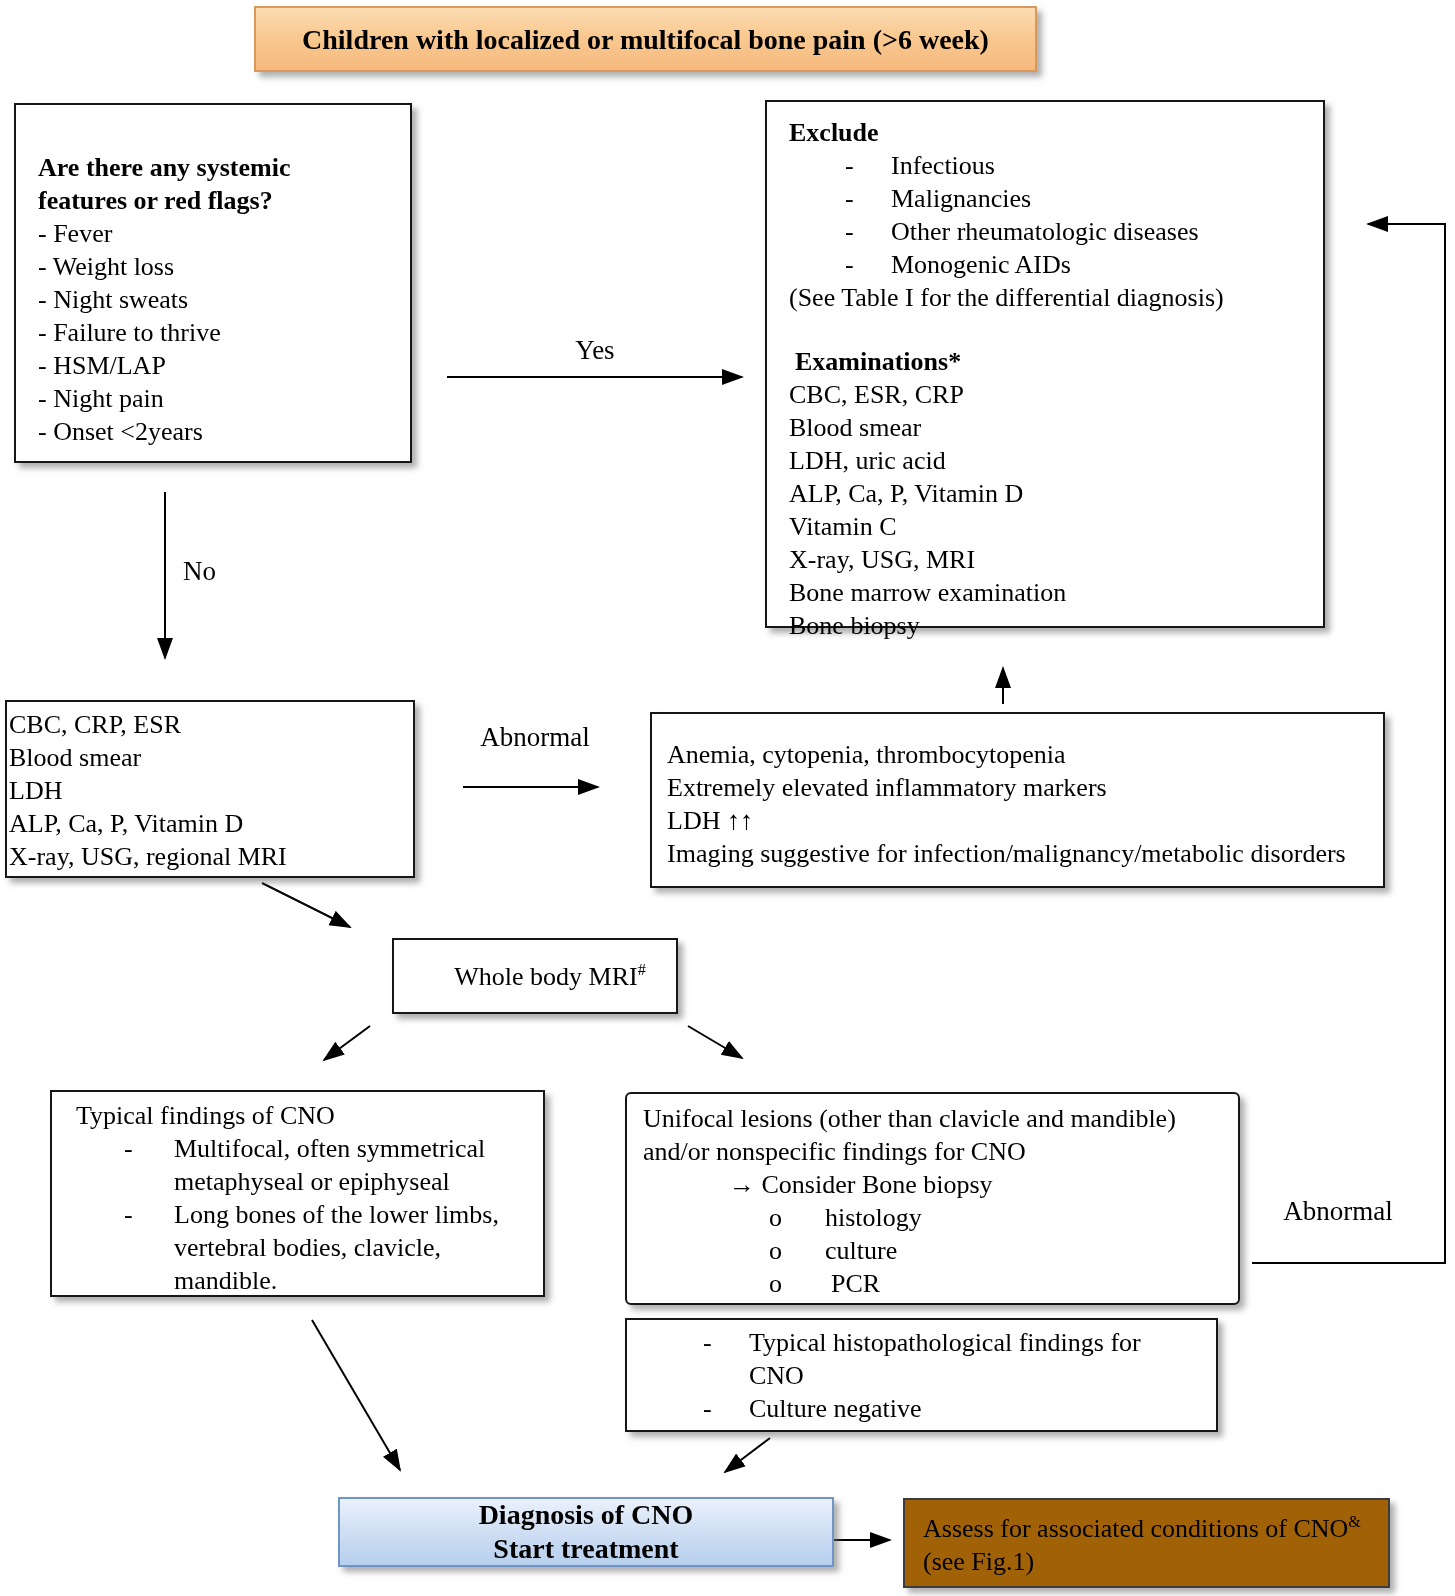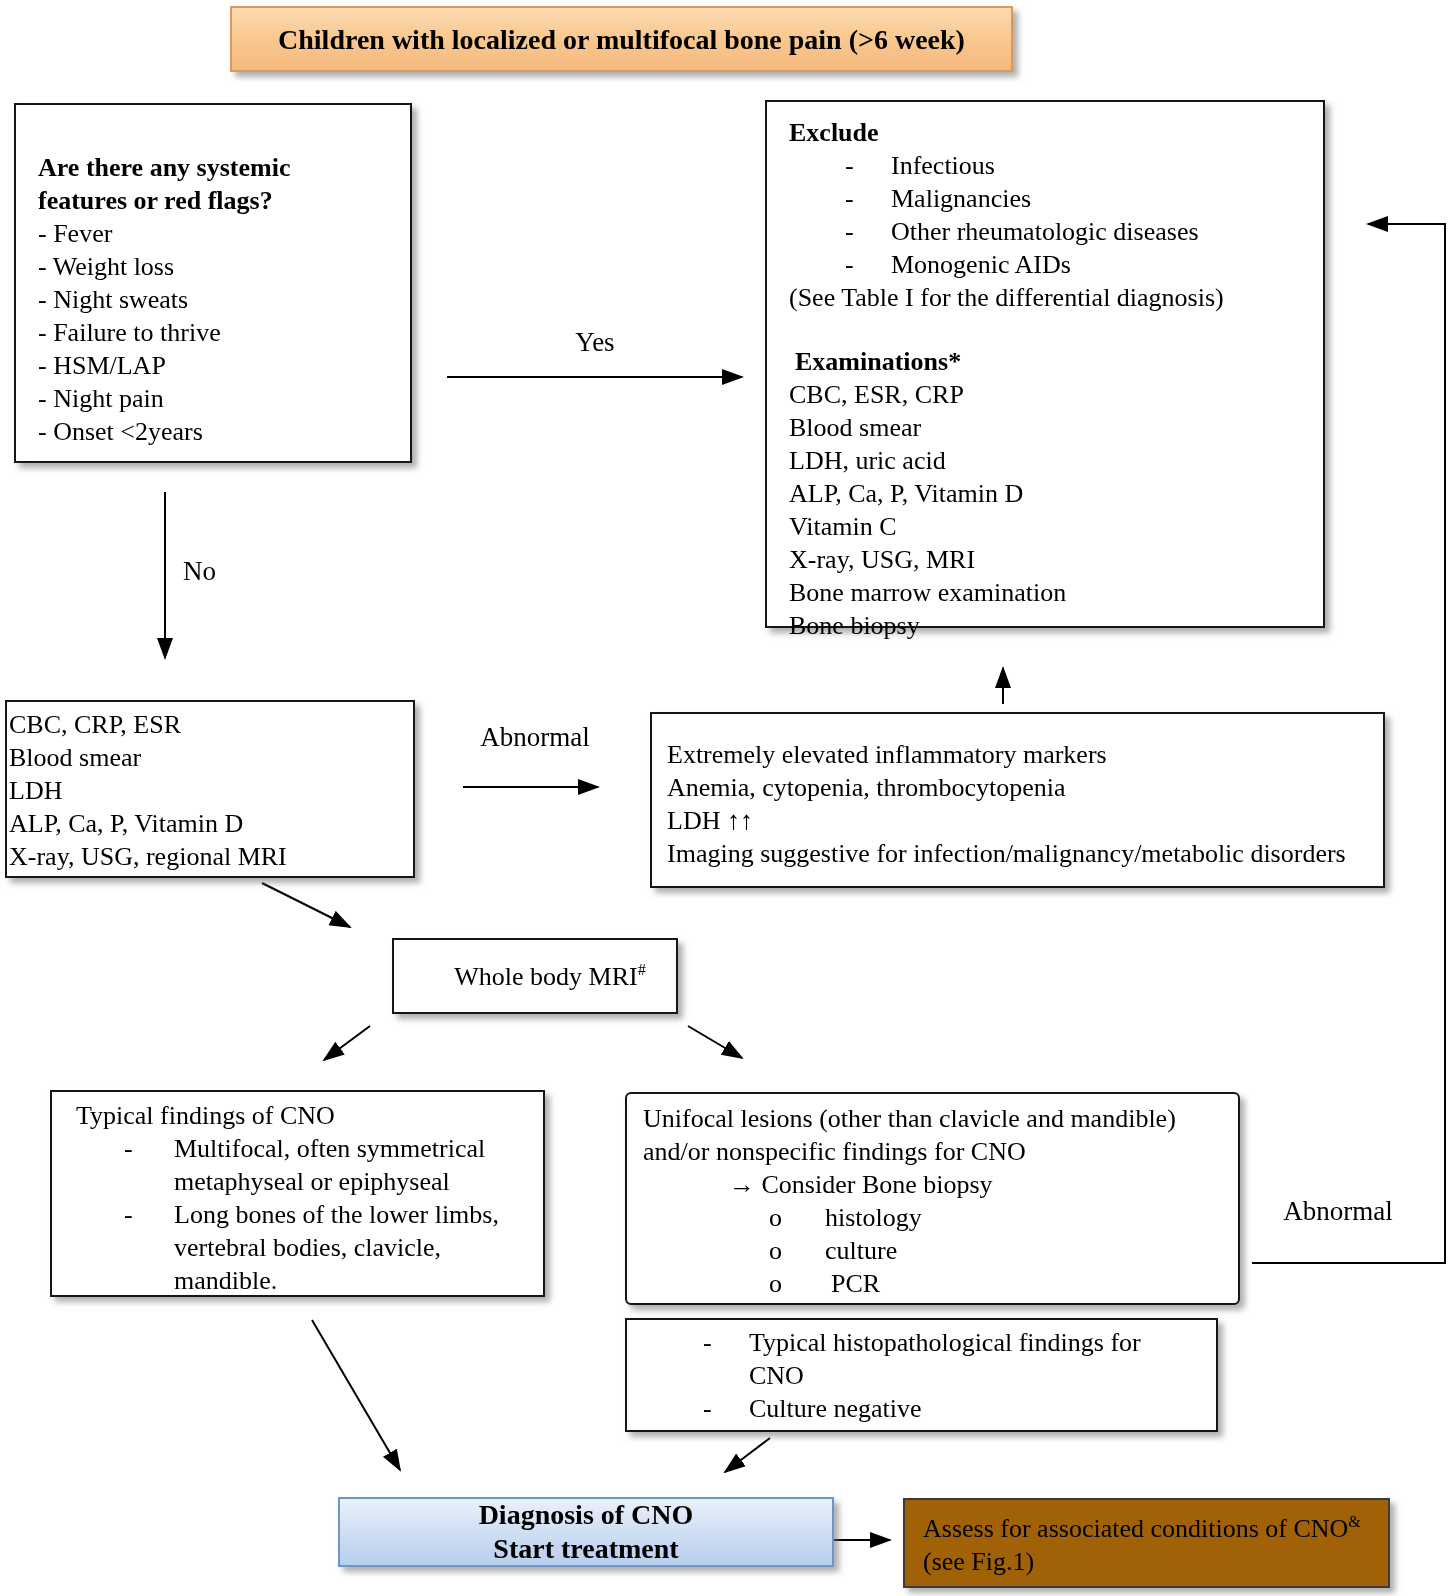--- a/index.html
+++ b/index.html
@@ -52,21 +52,21 @@
     <path d="M1003,704 L1003,668" stroke="#000" stroke-width="2" fill="none" marker-end="url(#arr)"></path>
     <path d="M262,883 L350,927" stroke="#000" stroke-width="2" fill="none" marker-end="url(#arr)"></path>
     <path d="M370,1026 L324,1060" stroke="#000" stroke-width="2" fill="none" marker-end="url(#arr)"></path>
     <path d="M688,1026 L742,1058" stroke="#000" stroke-width="2" fill="none" marker-end="url(#arr)"></path>
     <path d="M312,1320 L400,1470" stroke="#000" stroke-width="2" fill="none" marker-end="url(#arr)"></path>
     <path d="M770,1438 L725,1472" stroke="#000" stroke-width="2" fill="none" marker-end="url(#arr)"></path>
     <path d="M818,1540 L890,1540" stroke="#000" stroke-width="2" fill="none" marker-end="url(#arr)"></path>
     <path d="M1252,1263 L1445,1263 L1445,224 L1368,224" stroke="#000" stroke-width="2" fill="none" marker-end="url(#arr)"></path>
   </svg>
 
-  <div class="box title-box" style="left:230px; top:6px; width:783px; height:66px;">
+  <div class="box title-box" style="left:254px; top:6px; width:783px; height:66px;">
     <span>Children with localized or multifocal bone pain (&gt;6 week)</span>
   </div>
 
   <div class="box" style="left:14px; top:103px; width:398px; height:360px; padding:46px 10px 0 22px;">
     <div class="b" style="width:330px; white-space:normal;">Are there any systemic features or red flags?</div>
     <div class="line">- Fever</div>
     <div class="line">- Weight loss</div>
     <div class="line">- Night sweats</div>
     <div class="line">- Failure to thrive</div>
     <div class="line">- HSM/LAP</div>
@@ -97,36 +97,36 @@
     <div class="line">CBC, ESR, CRP</div>
     <div class="line">Blood smear</div>
     <div class="line">LDH, uric acid</div>
     <div class="line">ALP, Ca, P, Vitamin D</div>
     <div class="line">Vitamin C</div>
     <div class="line">X-ray, USG, MRI</div>
     <div class="line">Bone marrow examination</div>
     <div class="line">Bone biopsy</div>
   </div>
 
-  <div class="label-float" style="left:540px; top:327px; width:110px; text-align:center;">Yes</div>
+  <div class="label-float" style="left:540px; top:335px; width:110px; text-align:center;">Yes</div>
   <div class="label-float" style="left:183px; top:556px;">No</div>
 
   <div class="box" style="left:5px; top:700px; width:410px; height:178px; padding:6px 6px 0 2px;">
     <div class="line">CBC, CRP, ESR</div>
     <div class="line">Blood smear</div>
     <div class="line">LDH</div>
     <div class="line">ALP, Ca, P, Vitamin D</div>
     <div class="line">X-ray, USG, regional MRI</div>
   </div>
 
   <div class="label-float" style="left:455px; top:722px; width:160px; text-align:center;">Abnormal</div>
 
   <div class="box" style="left:650px; top:712px; width:735px; height:176px; padding:24px 4px 0 15px;">
+    <div class="line">Anemia, cytopenia, thrombocytopenia</div>
     <div class="line">Extremely elevated inflammatory markers</div>
-    <div class="line">Anemia, cytopenia, thrombocytopenia</div>
     <div class="line">LDH ↑↑</div>
     <div class="line">Imaging suggestive for infection/malignancy/metabolic disorders</div>
   </div>
 
   <div class="box center-text" style="left:392px; top:938px; width:286px; height:76px; padding-top:20px;">
     <span>Whole body MRI</span><sup>#</sup>
   </div>
 
   <div class="box" style="left:50px; top:1090px; width:495px; height:207px; padding:7px 10px 0 24px;">
     <div class="line">Typical findings of CNO</div>

